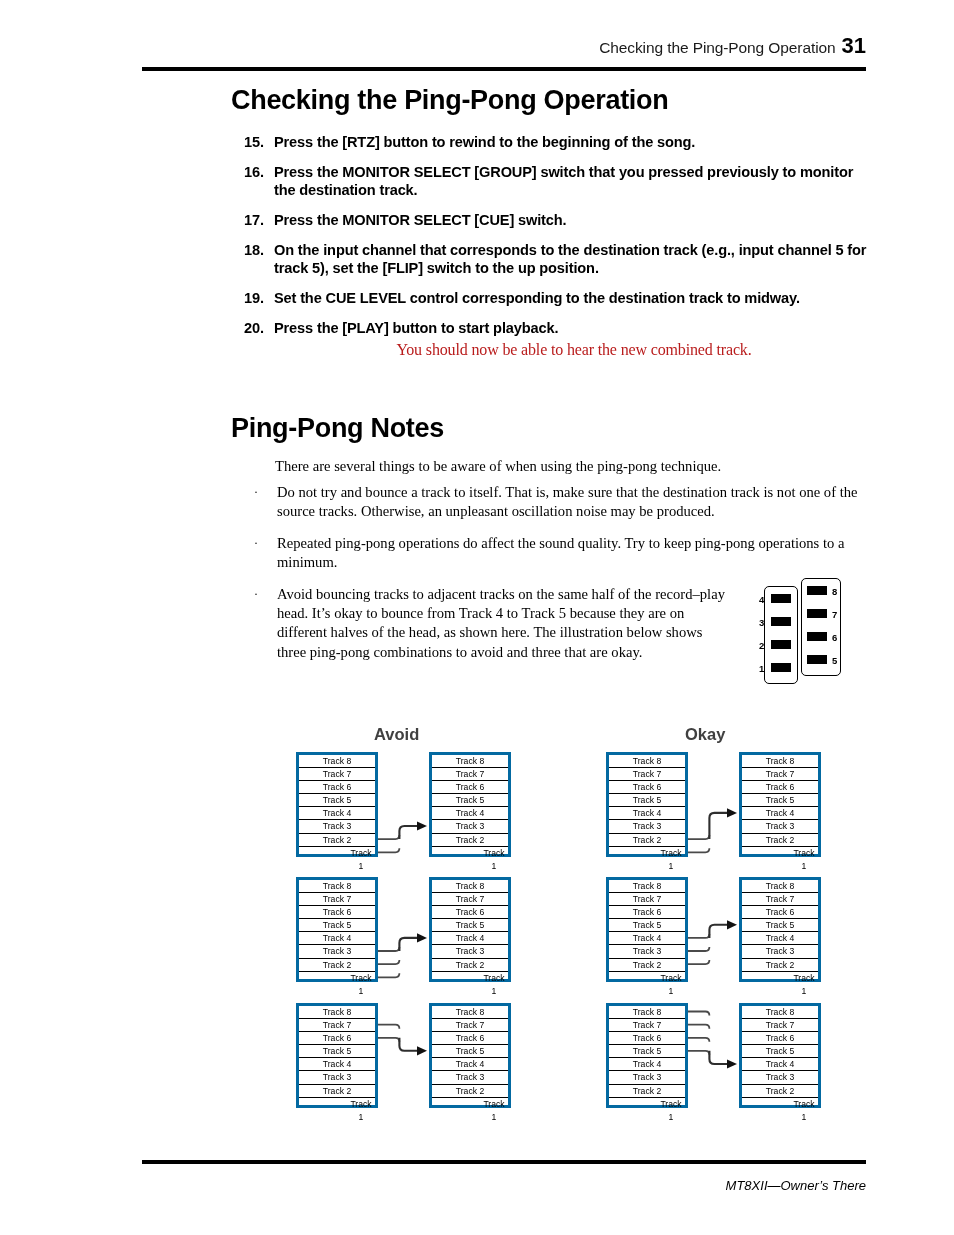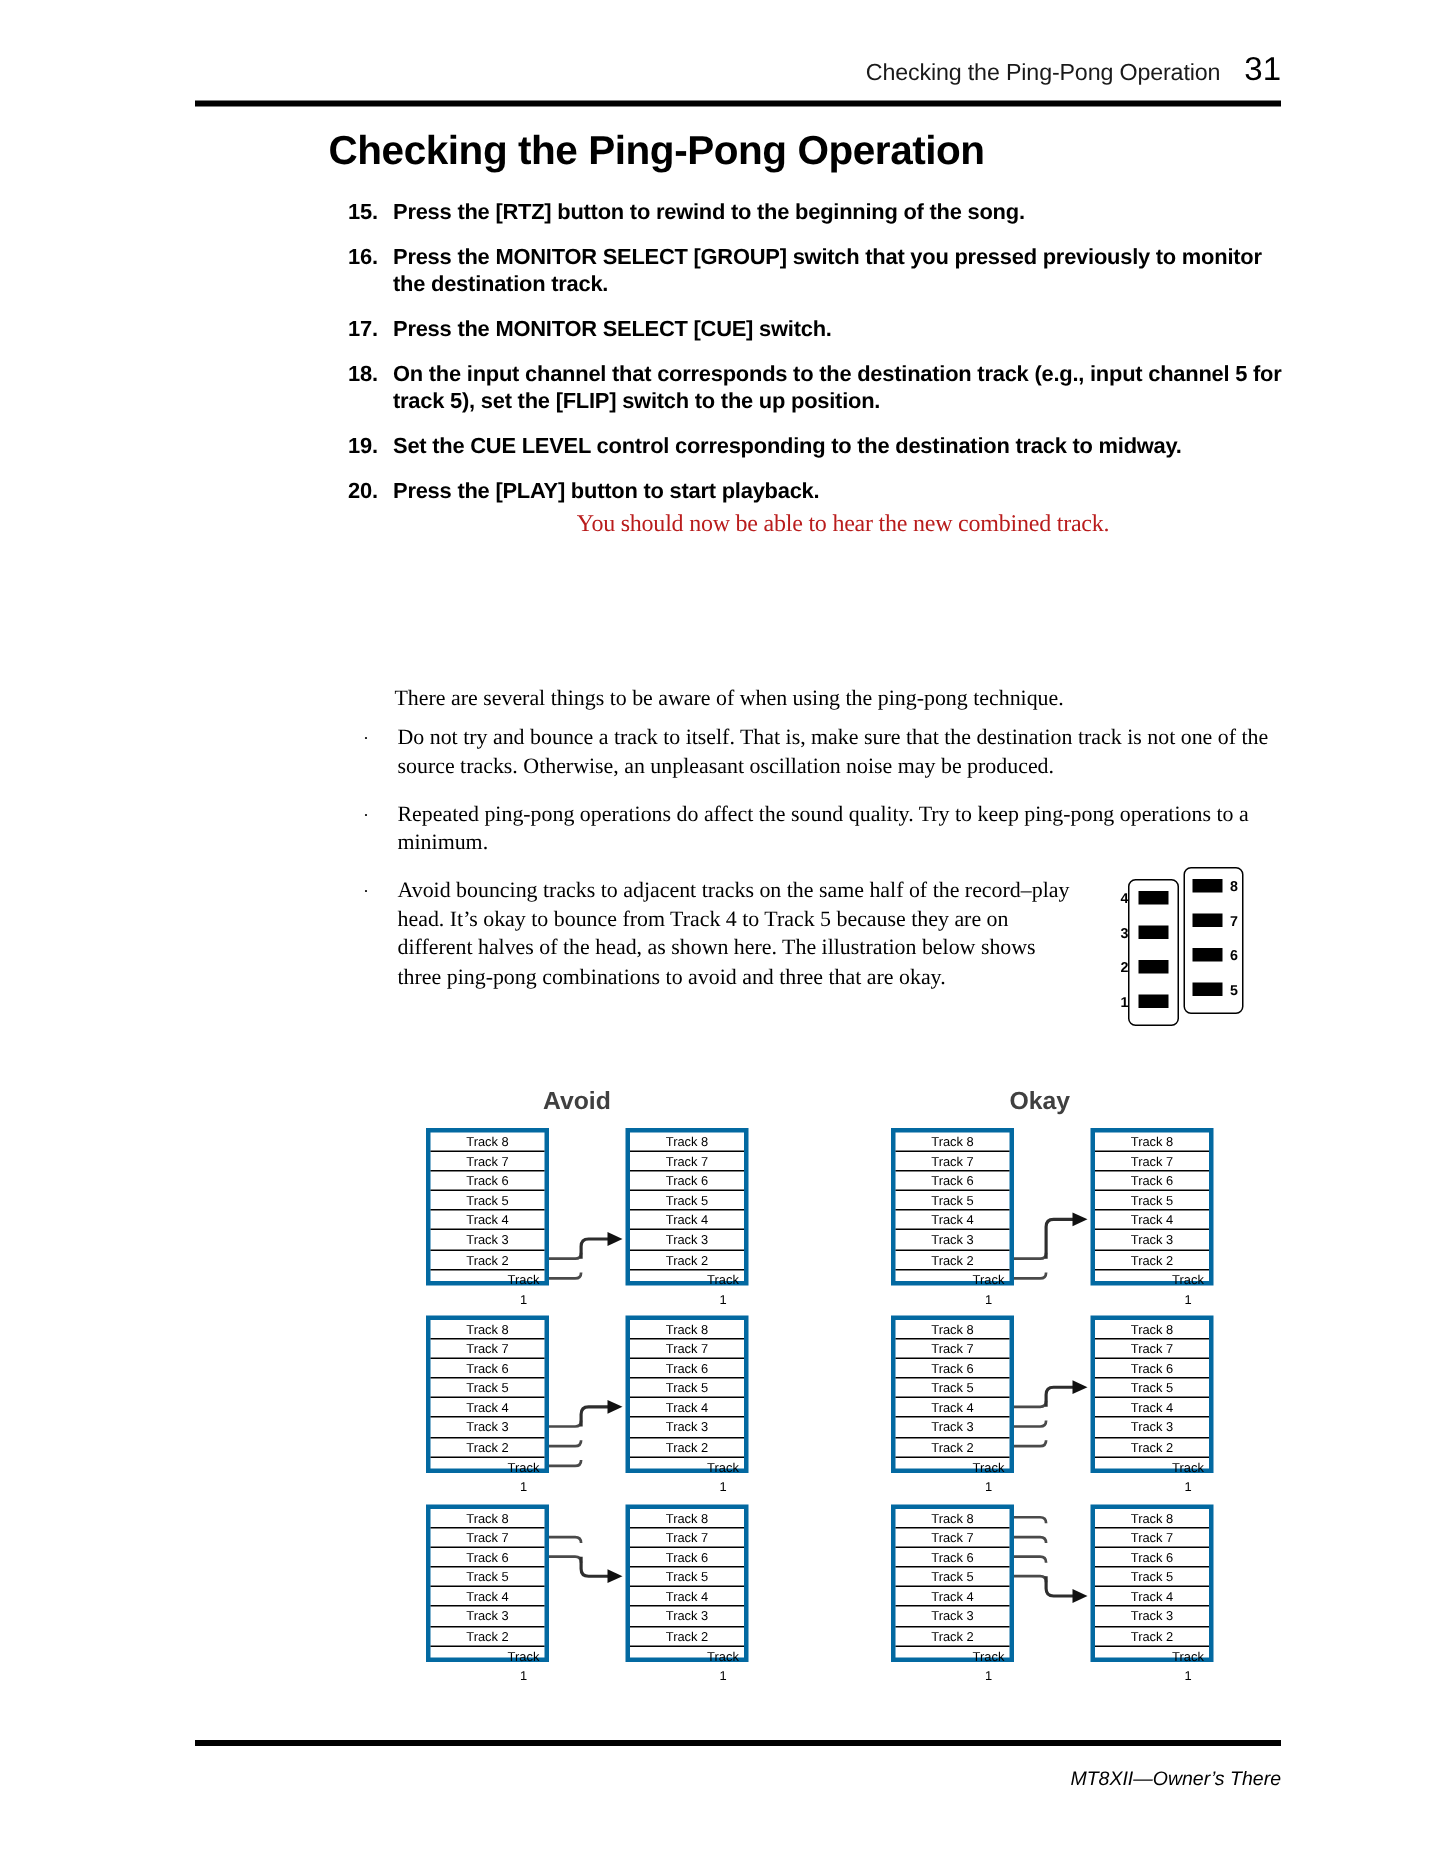--- a/index.html
+++ b/index.html
@@ -4,34 +4,34 @@
 <style>
   html,body{margin:0;padding:0;}
   body{
     width:954px;height:1235px;
     background:#ffffff;
     font-family:"Liberation Serif", serif;
     color:#000000;
     position:relative;
     overflow:hidden;
   }
-  .page{position:absolute;left:0;top:0;width:838px;height:1235px;}
+  .page{position:absolute;left:12px;top:0;width:838px;height:1235px;}
 
   
   .header{
     position:absolute;left:130px;top:33px;width:724px;
     display:flex;align-items:baseline;justify-content:flex-end;
   }
   .header-title{
     font-family:"Liberation Sans", sans-serif;
     font-size:15.5px;letter-spacing:-0.1px;color:#1a1a1a;
   }
   .header-page{
     font-family:"Liberation Sans", sans-serif;
-    font-size:22px;font-weight:normal;margin-left:16px;color:#000;
+    font-size:22px;font-weight:bold;margin-left:6px;color:#000;
   }
   .rule-top{
     position:absolute;left:130px;top:67px;width:724px;height:4px;background:#000;
   }
 
   
   .h1{
     position:absolute;
     font-family:"Liberation Sans", sans-serif;
     font-weight:bold;font-size:27px;letter-spacing:-0.3px;color:#000;
@@ -141,20 +141,21 @@
     </div>
     <div class="step">
       <span class="step-num">20.</span>
       <span class="step-txt">
         <span>Press the [PLAY] button to start playback.</span>
         <span class="step-sub" style="display:block;">You should now be able to hear the new combined track.</span>
       </span>
     </div>
   </div>
 
+  <div class="h1" id="h-notes">Ping-Pong Notes</div>
 
   <div class="intro">There are several things to be aware of when using the ping-pong technique.</div>
 
   <div class="bullets">
     <div class="bullet" id="bullet-1">
       <span class="bullet-dot">·</span>
       <span class="bullet-txt">Do not try and bounce a track to itself. That is, make sure that the destination track is not one of the source tracks. Otherwise, an unpleasant oscillation noise may be produced.</span>
     </div>
     <div class="bullet" id="bullet-2">
       <span class="bullet-dot">·</span>

